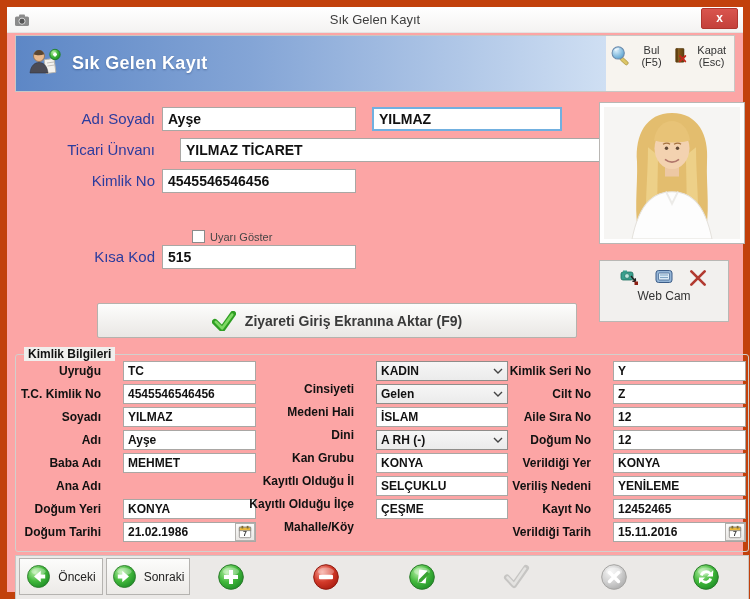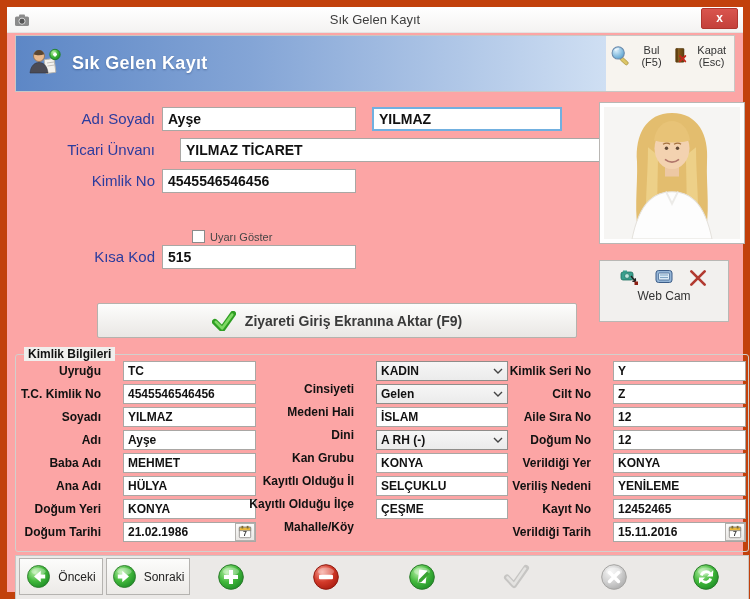--- a/index.html
+++ b/index.html
@@ -263,21 +263,20 @@
     <div class="id-row">
         <span class="id-label">Adı</span>
         <input class="id-fld" value="Ayşe" style="">
       </div>
     <div class="id-row">
         <span class="id-label">Baba Adı</span>
         <input class="id-fld" value="MEHMET" style="">
       </div>
     <div class="id-row">
         <span class="id-label">Ana Adı</span>
-        <input class="id-fld" value="HÜLYA" style="">
       </div>
     <div class="id-row">
         <span class="id-label">Doğum Yeri</span>
         <input class="id-fld" value="KONYA" style="">
       </div>
     <div class="id-row">
         <span class="id-label">Doğum Tarihi</span>
       <span class="date-wrap">
         <input class="id-fld" value="21.02.1986" style="">
         <button class="cal-btn">

